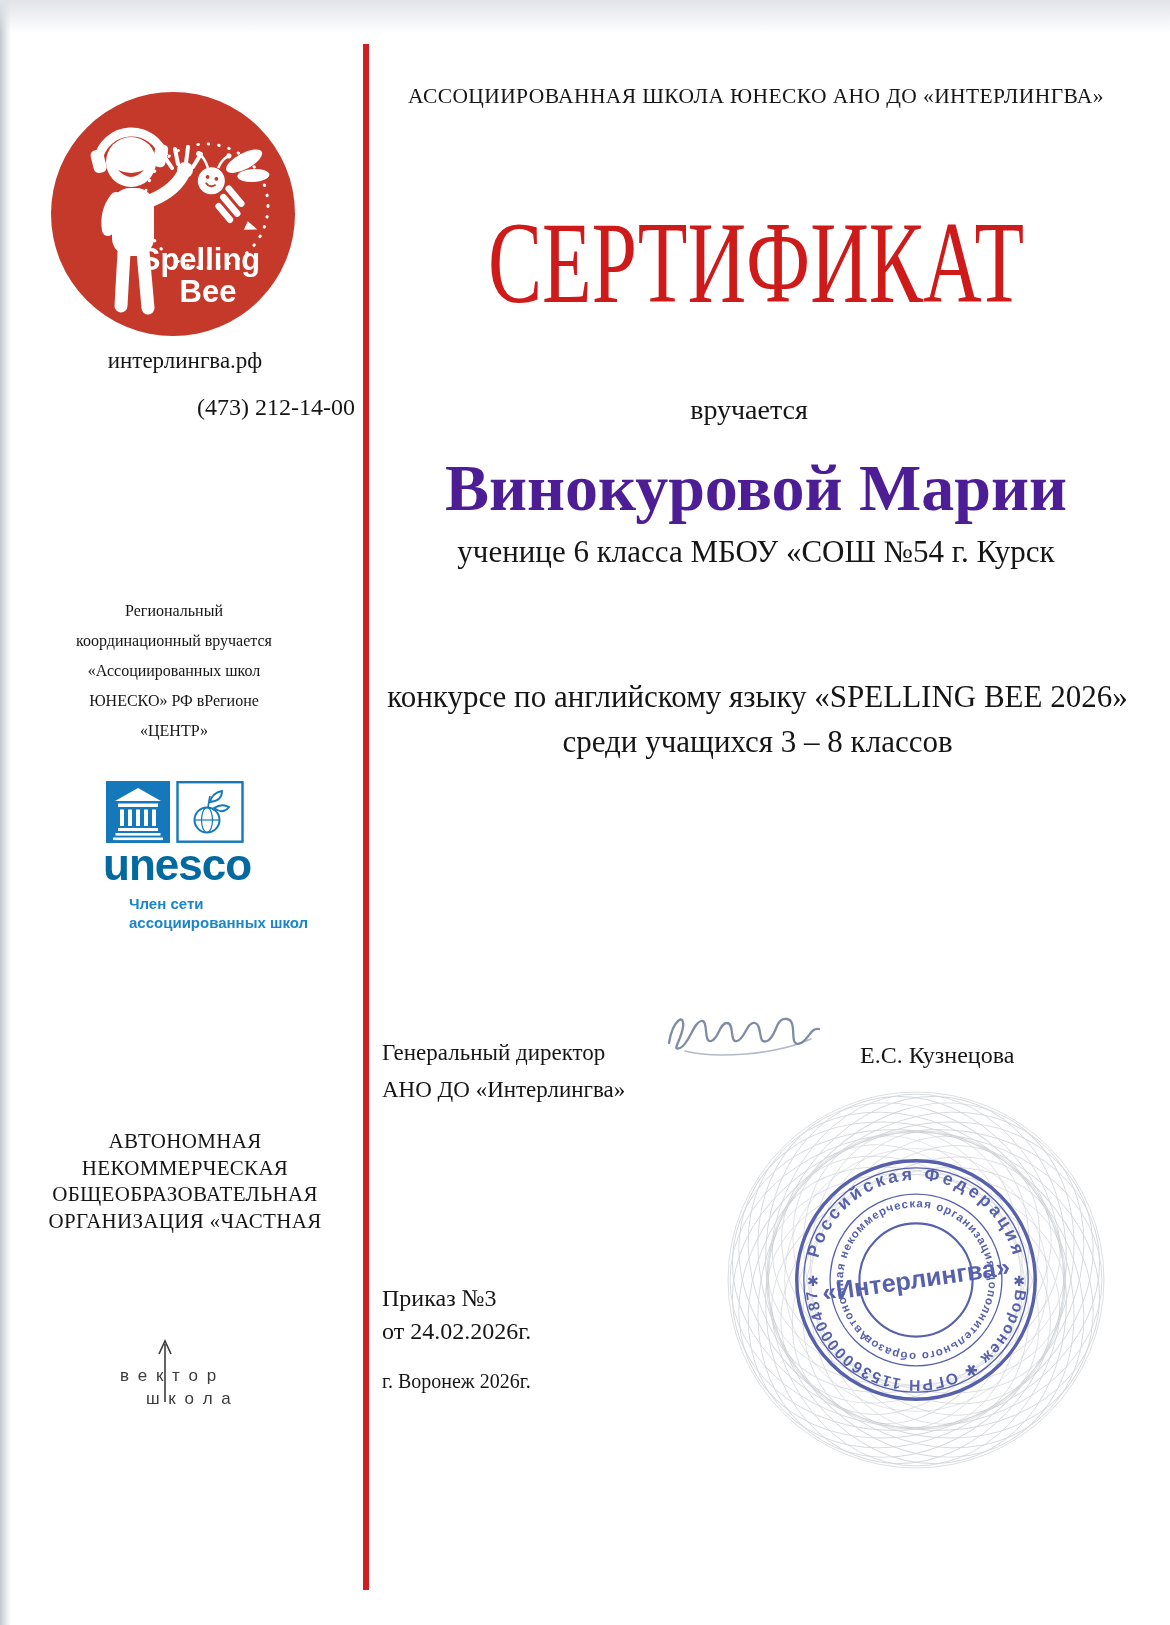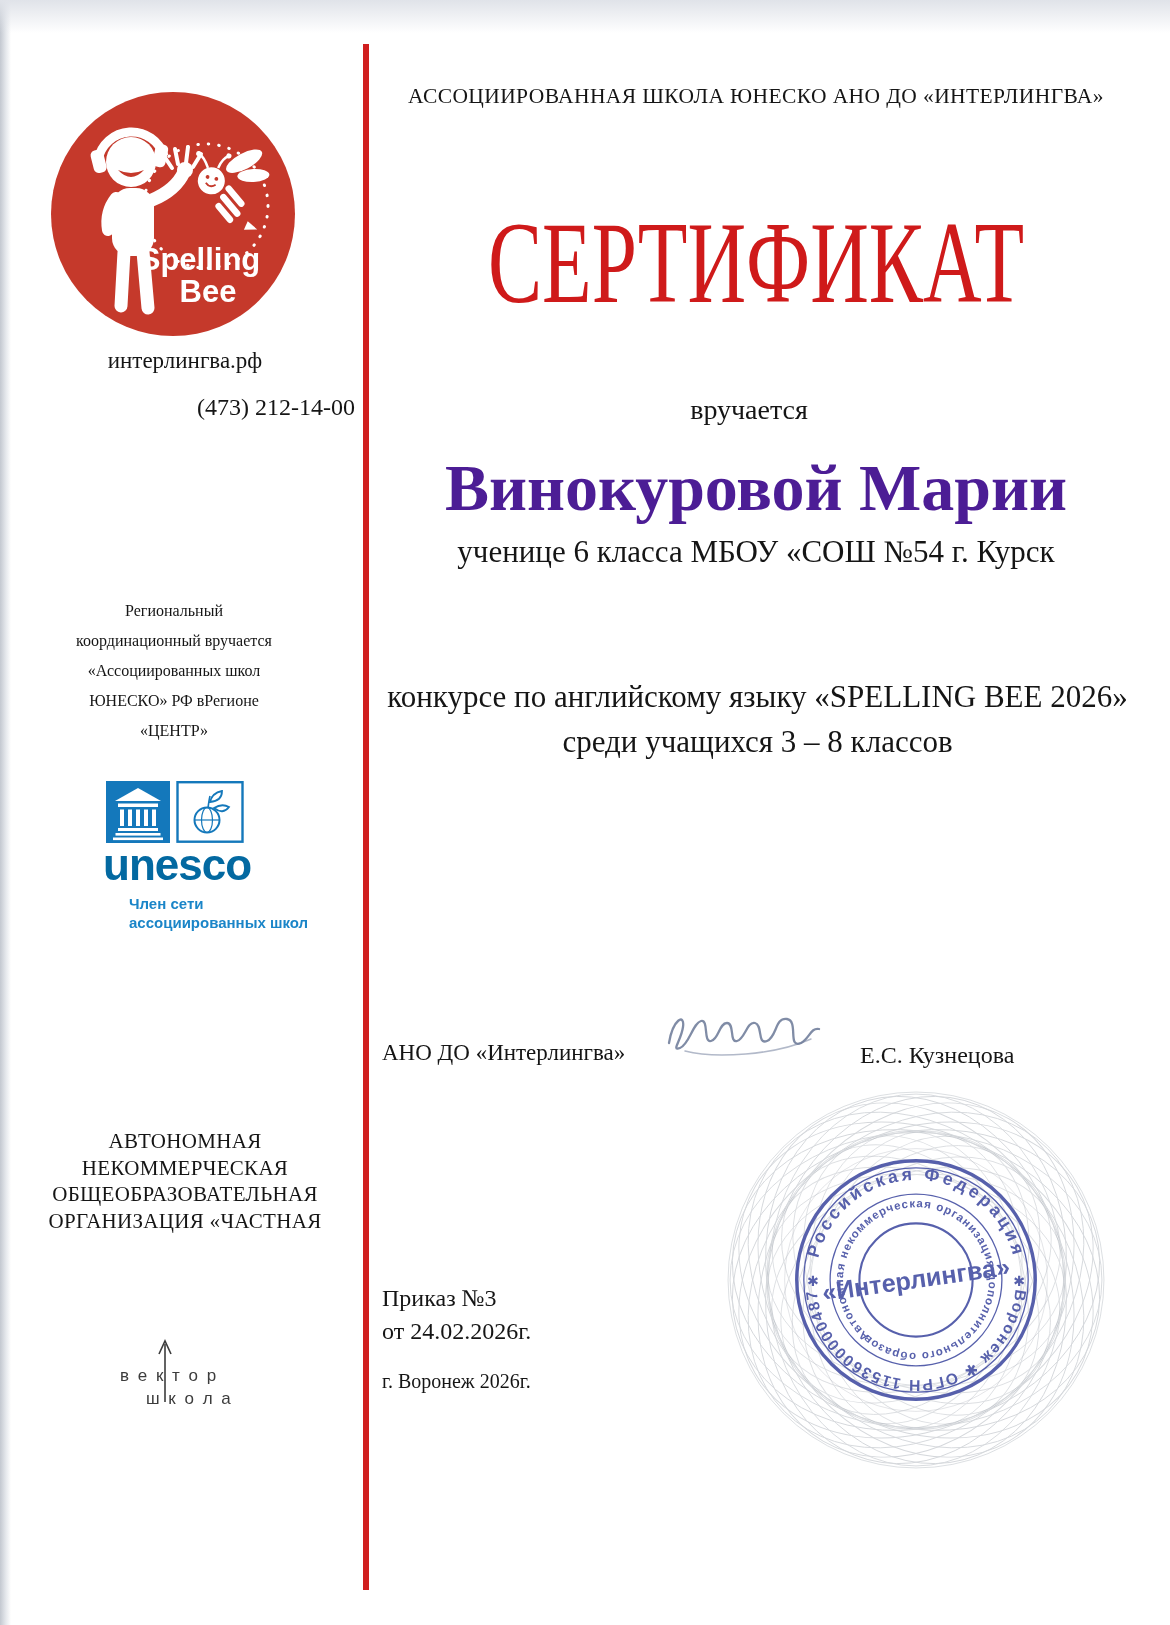--- a/index.html
+++ b/index.html
@@ -165,20 +165,21 @@
     <div class="abs c m-given">вручается</div>
     <div class="abs c m-recipient">Винокуровой Марии</div>
     <div class="abs c m-desc">ученице 6 класса МБОУ «СОШ №54 г. Курск</div>
 
     <div class="abs c m-reason">
       <div>конкурсе по английскому языку «SPELLING BEE 2026»</div>
       <div>среди учащихся 3 – 8 классов</div>
     </div>
 
     <div class="abs m-director">
+      <div>Генеральный директор</div>
       <div>АНО ДО «Интерлингва»</div>
     </div>
 
     <svg class="abs" style="left:655px;top:995px" width="190" height="85" viewBox="0 0 190 85">
       <g stroke="#72809c" fill="none" stroke-linecap="round">
         <path stroke-width="2.3" opacity=".9" d="M14 48 C 18 24, 30 18, 28 32 C 26 46, 16 56, 25 53 C 34 50, 38 28, 46 26
              C 54 24, 48 48, 56 46 C 64 44, 64 28, 72 28 C 80 28, 74 48, 82 46
              C 90 44, 92 26, 100 28 C 108 30, 102 50, 112 46 C 122 42, 120 22, 132 24
              C 144 26, 132 54, 146 48 C 154 44, 156 32, 164 34"></path>
         <path stroke-width="1.5" opacity=".55" d="M30 56 C 60 64, 120 60, 156 44"></path>

